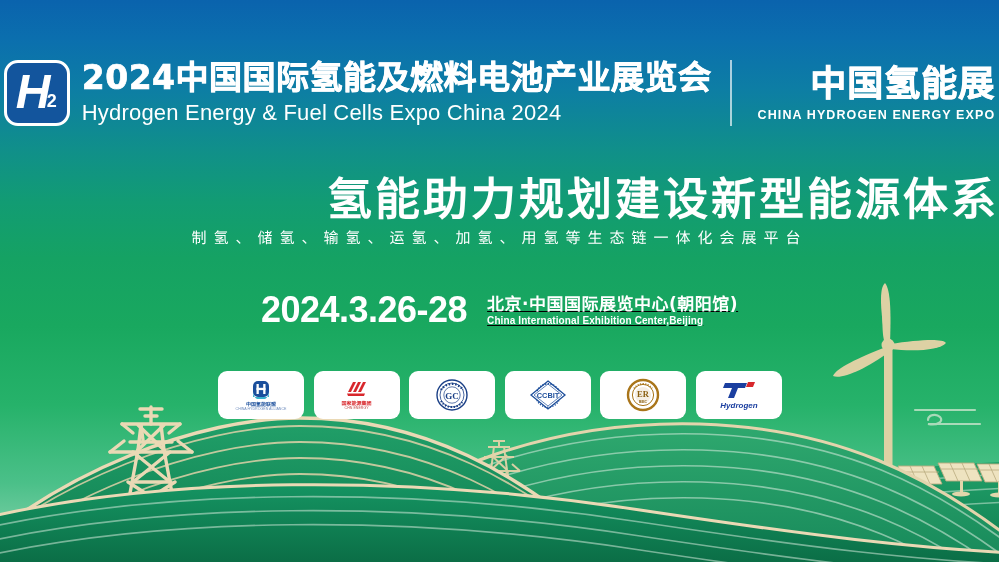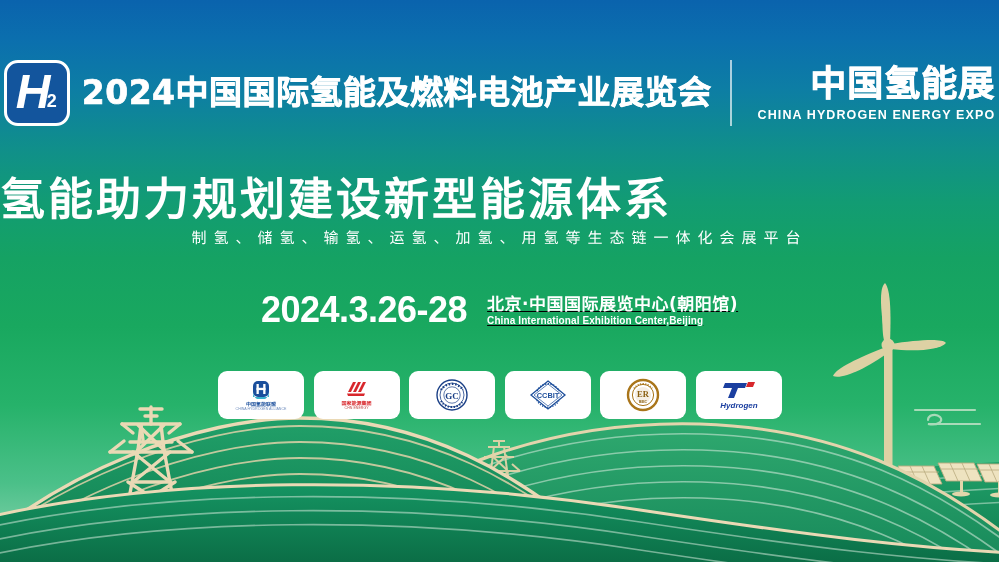--- a/index.html
+++ b/index.html
@@ -89,21 +89,21 @@
     -webkit-text-stroke:0.8px #fff;
   }
   .brand-en{
     color:#ffffff;font-size:12.5px;font-weight:bold;
     letter-spacing:1.1px;margin-top:4px;white-space:nowrap;padding-left:8px;
   }
 
   
   .headline{
     position:absolute;left:0;right:0;top:174px;
-    text-align:left;
+    text-align:right;
     color:#ffffff;
     font-size:45px;
     font-weight:bold;
     letter-spacing:3px;
     line-height:1.15;
     white-space:nowrap;
     font-family:"DejaVu Sans","Liberation Sans",sans-serif;
   }
   .subheadline{
     position:absolute;left:0;right:0;top:229px;
@@ -341,20 +341,21 @@
 
   <div class="logo-row">
 
     <div class="h2-badge">
       <span class="h-letter">H</span>
       <span class="sub2">2</span>
     </div>
 
     <div class="title-block">
       <div class="title-cn">2024中国国际氢能及燃料电池产业展览会</div>
+      <div class="title-en">Hydrogen  Energy &amp; Fuel Cells Expo China 2024</div>
     </div>
 
     <div class="divider"></div>
 
     <div class="brand-block">
       <div class="brand-cn">中国氢能展</div>
       <div class="brand-en">CHINA HYDROGEN ENERGY EXPO</div>
     </div>
   </div>
 

